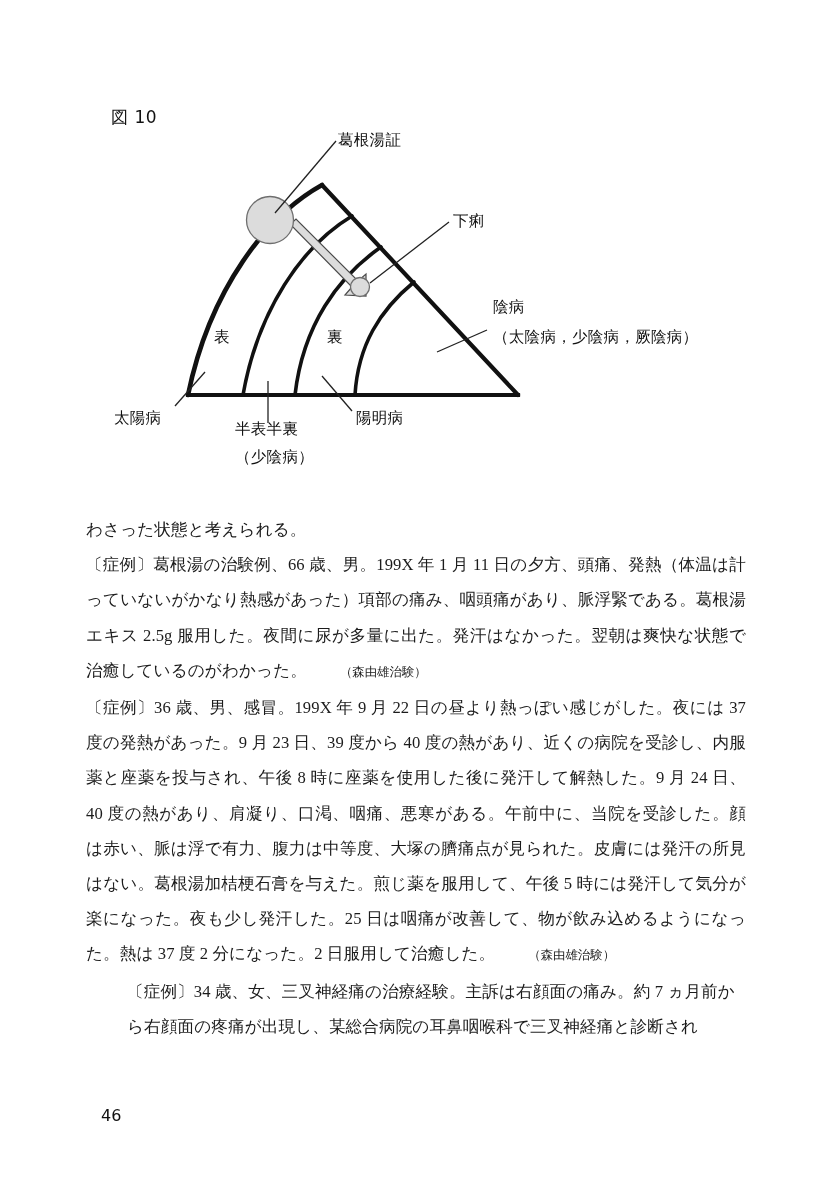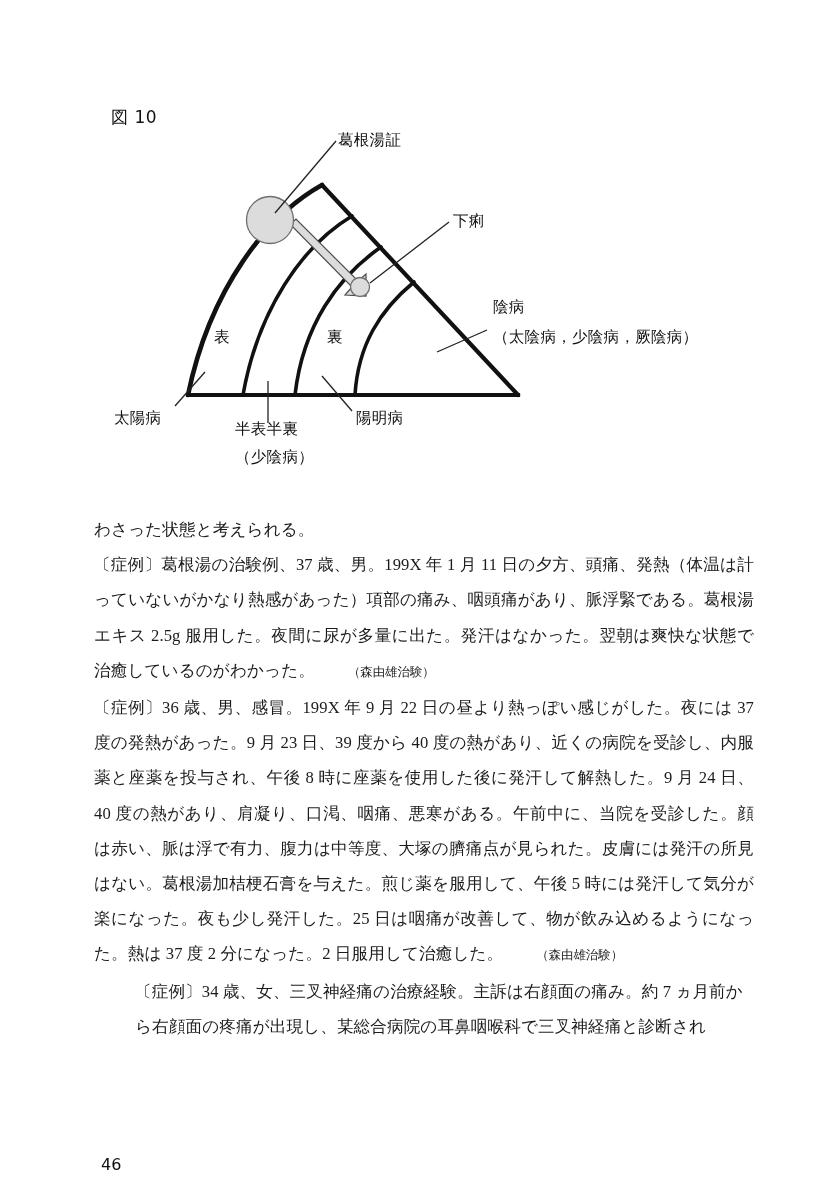--- a/index.html
+++ b/index.html
@@ -59,21 +59,21 @@
   }
   .fig-label-inner {
     font-family: "DejaVu Sans", "Liberation Sans", sans-serif;
     font-size: 15.5px;
     fill: #111;
   }
 
   
   .body-text {
     position: absolute;
-    left: 94px;
+    left: 86px;
     top: 512px;
     width: 660px;
   }
   .body-text p {
     margin: 0;
     font-size: 16.6px;
     line-height: 35.2px;
     text-align: justify;
     text-justify: inter-character;
     letter-spacing: 0.1px;
@@ -87,21 +87,21 @@
   .attrib {
     font-size: 12.4px;
     letter-spacing: 0;
     margin-left: 33px;
   }
 
   
   .page-number {
     position: absolute;
     left: 101px;
-    top: 1155px;
+    top: 1106px;
     font-family: "DejaVu Sans", "Liberation Sans", sans-serif;
     font-size: 16px;
     color: #111;
   }
 </style>
 </head>
 <body>
 
 <div class="page">
 
@@ -160,20 +160,20 @@
       <text class="fig-label" x="235" y="434" text-anchor="start">半表半裏</text>
 
       <text class="fig-label" x="235" y="462" text-anchor="start">（少陰病）</text>
 
       <text class="fig-label" x="356" y="423" text-anchor="start">陽明病</text>
     </svg>
   </div>
 
   <div class="body-text">
     <p>わさった状態と考えられる。</p>
-    <p><span>〔症例〕葛根湯の治験例、37 歳、男。199X 年 1 月 11 日の夕方、頭痛、発熱（体温は計っていないがかなり熱感があった）項部の痛み、咽頭痛があり、脈浮緊である。葛根湯エキス 2.5g 服用した。夜間に尿が多量に出た。発汗はなかった。翌朝は爽快な状態で治癒しているのがわかった。</span><span class="attrib">（森由雄治験）</span></p>
+    <p><span>〔症例〕葛根湯の治験例、66 歳、男。199X 年 1 月 11 日の夕方、頭痛、発熱（体温は計っていないがかなり熱感があった）項部の痛み、咽頭痛があり、脈浮緊である。葛根湯エキス 2.5g 服用した。夜間に尿が多量に出た。発汗はなかった。翌朝は爽快な状態で治癒しているのがわかった。</span><span class="attrib">（森由雄治験）</span></p>
     <p><span>〔症例〕36 歳、男、感冒。199X 年 9 月 22 日の昼より熱っぽい感じがした。夜には 37 度の発熱があった。9 月 23 日、39 度から 40 度の熱があり、近くの病院を受診し、内服薬と座薬を投与され、午後 8 時に座薬を使用した後に発汗して解熱した。9 月 24 日、40 度の熱があり、肩凝り、口渇、咽痛、悪寒がある。午前中に、当院を受診した。顔は赤い、脈は浮で有力、腹力は中等度、大塚の臍痛点が見られた。皮膚には発汗の所見はない。葛根湯加桔梗石膏を与えた。煎じ薬を服用して、午後 5 時には発汗して気分が楽になった。夜も少し発汗した。25 日は咽痛が改善して、物が飲み込めるようになった。熱は 37 度 2 分になった。2 日服用して治癒した。</span><span class="attrib">（森由雄治験）</span></p>
     <p class="last">〔症例〕34 歳、女、三叉神経痛の治療経験。主訴は右顔面の痛み。約 7 ヵ月前から右顔面の疼痛が出現し、某総合病院の耳鼻咽喉科で三叉神経痛と診断され</p>
   </div>
 
   <div class="page-number">46</div>
 
 </div>
 
 </body></html>

